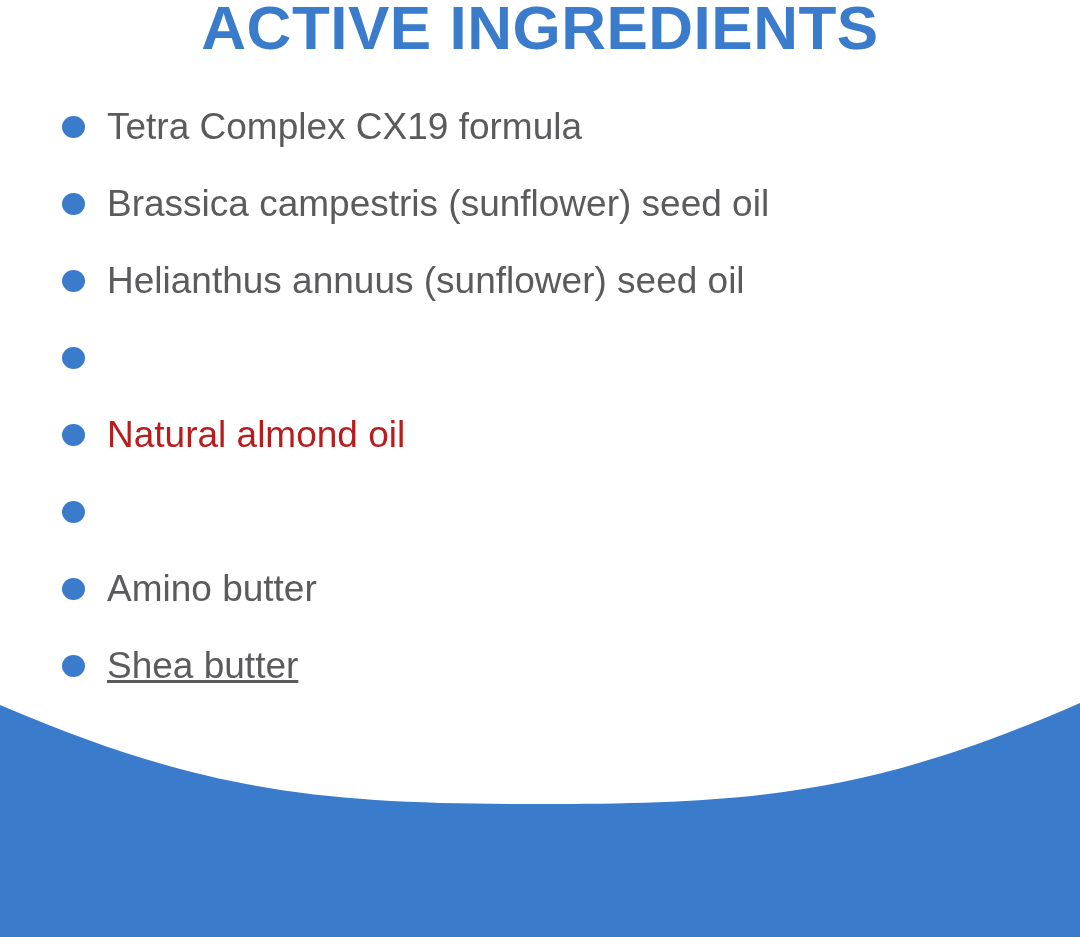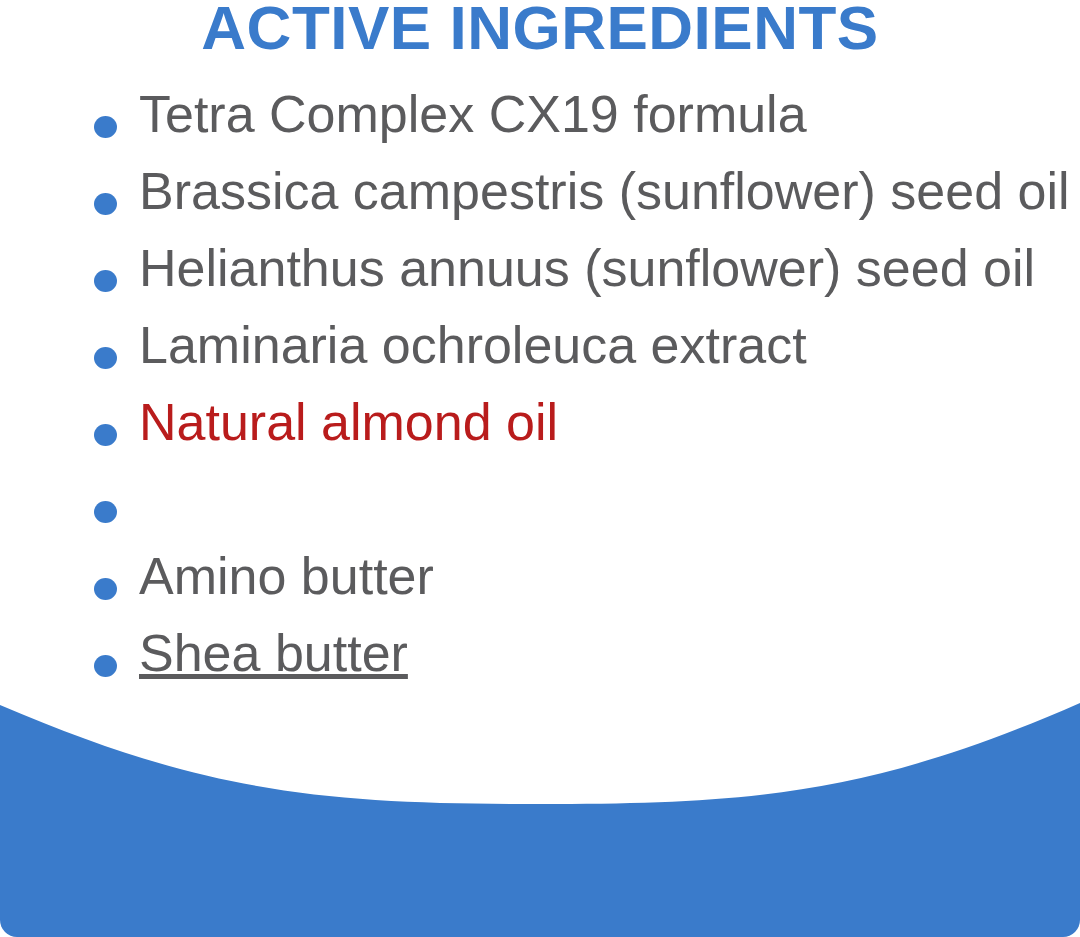--- a/index.html
+++ b/index.html
@@ -44,27 +44,27 @@
     list-style: none;
     margin: 0;
     padding: 0;
   }
 
   .ingredient-item {
     position: relative;
     height: 77px;
     padding-left: 107px;
     display: flex;
+    align-items: center;
     font-family: "Liberation Sans", sans-serif;
     font-weight: 400;
-    font-size: 52px;
+    font-size: 37px;
     line-height: 1;
     color: #5B5B5D;
     white-space: nowrap;
-    margin-left: 32px;
   }
 
   .bullet-icon {
     position: absolute;
     left: 62px;
     top: 50%;
     transform: translateY(-50%);
     width: 23px;
     height: 22px;
     border-radius: 50%;
@@ -85,21 +85,21 @@
   }
   .wave-band svg {
     display: block;
     width: 100%;
     height: 100%;
   }
 </style>
 </head>
 <body>
 
-<div class="poster" style="background: rgb(255, 255, 255); border-radius: 17px;">
+<div class="poster" style="background: rgb(255, 255, 255);">
 
   <div class="title" style="color: rgb(58, 123, 203);">ACTIVE INGREDIENTS</div>
 
   <ul class="ingredient-list">
 
     <li class="ingredient-item">
       <span class="bullet-icon" style="background: rgb(58, 123, 203);"></span>
       <span class="ingredient-label" style="color: rgb(91, 91, 93);">Tetra Complex CX19 formula</span>
     </li>
 
@@ -108,21 +108,20 @@
       <span class="ingredient-label" style="color: rgb(91, 91, 93);">Brassica campestris (sunflower) seed oil</span>
     </li>
 
     <li class="ingredient-item">
       <span class="bullet-icon" style="background: rgb(58, 123, 203);"></span>
       <span class="ingredient-label" style="color: rgb(91, 91, 93);">Helianthus annuus (sunflower) seed oil</span>
     </li>
 
     <li class="ingredient-item">
       <span class="bullet-icon" style="background: rgb(58, 123, 203);"></span>
-      <span class="ingredient-label" style="color: rgb(91, 91, 93);">Laminaria ochroleuca extract</span>
     </li>
 
     <li class="ingredient-item">
       <span class="bullet-icon" style="background: rgb(58, 123, 203);"></span>
       <span class="ingredient-label" style="color: #b91c1c;">Natural almond oil</span>
     </li>
 
     <li class="ingredient-item">
       <span class="bullet-icon" style="background: rgb(58, 123, 203);"></span>
     </li>

